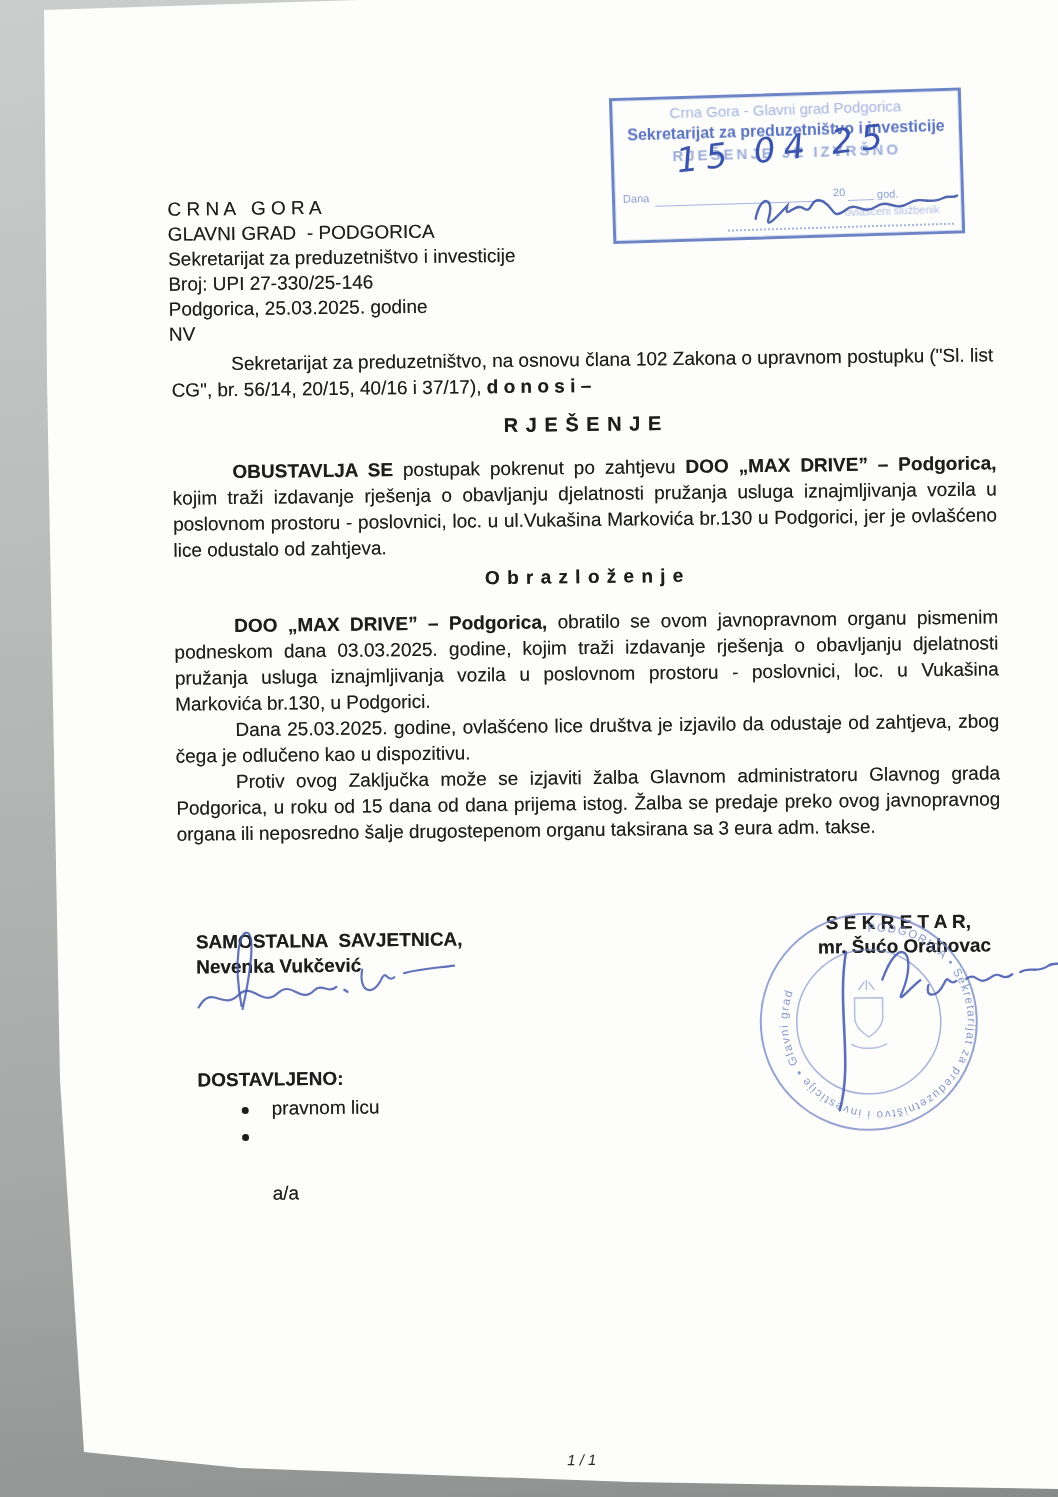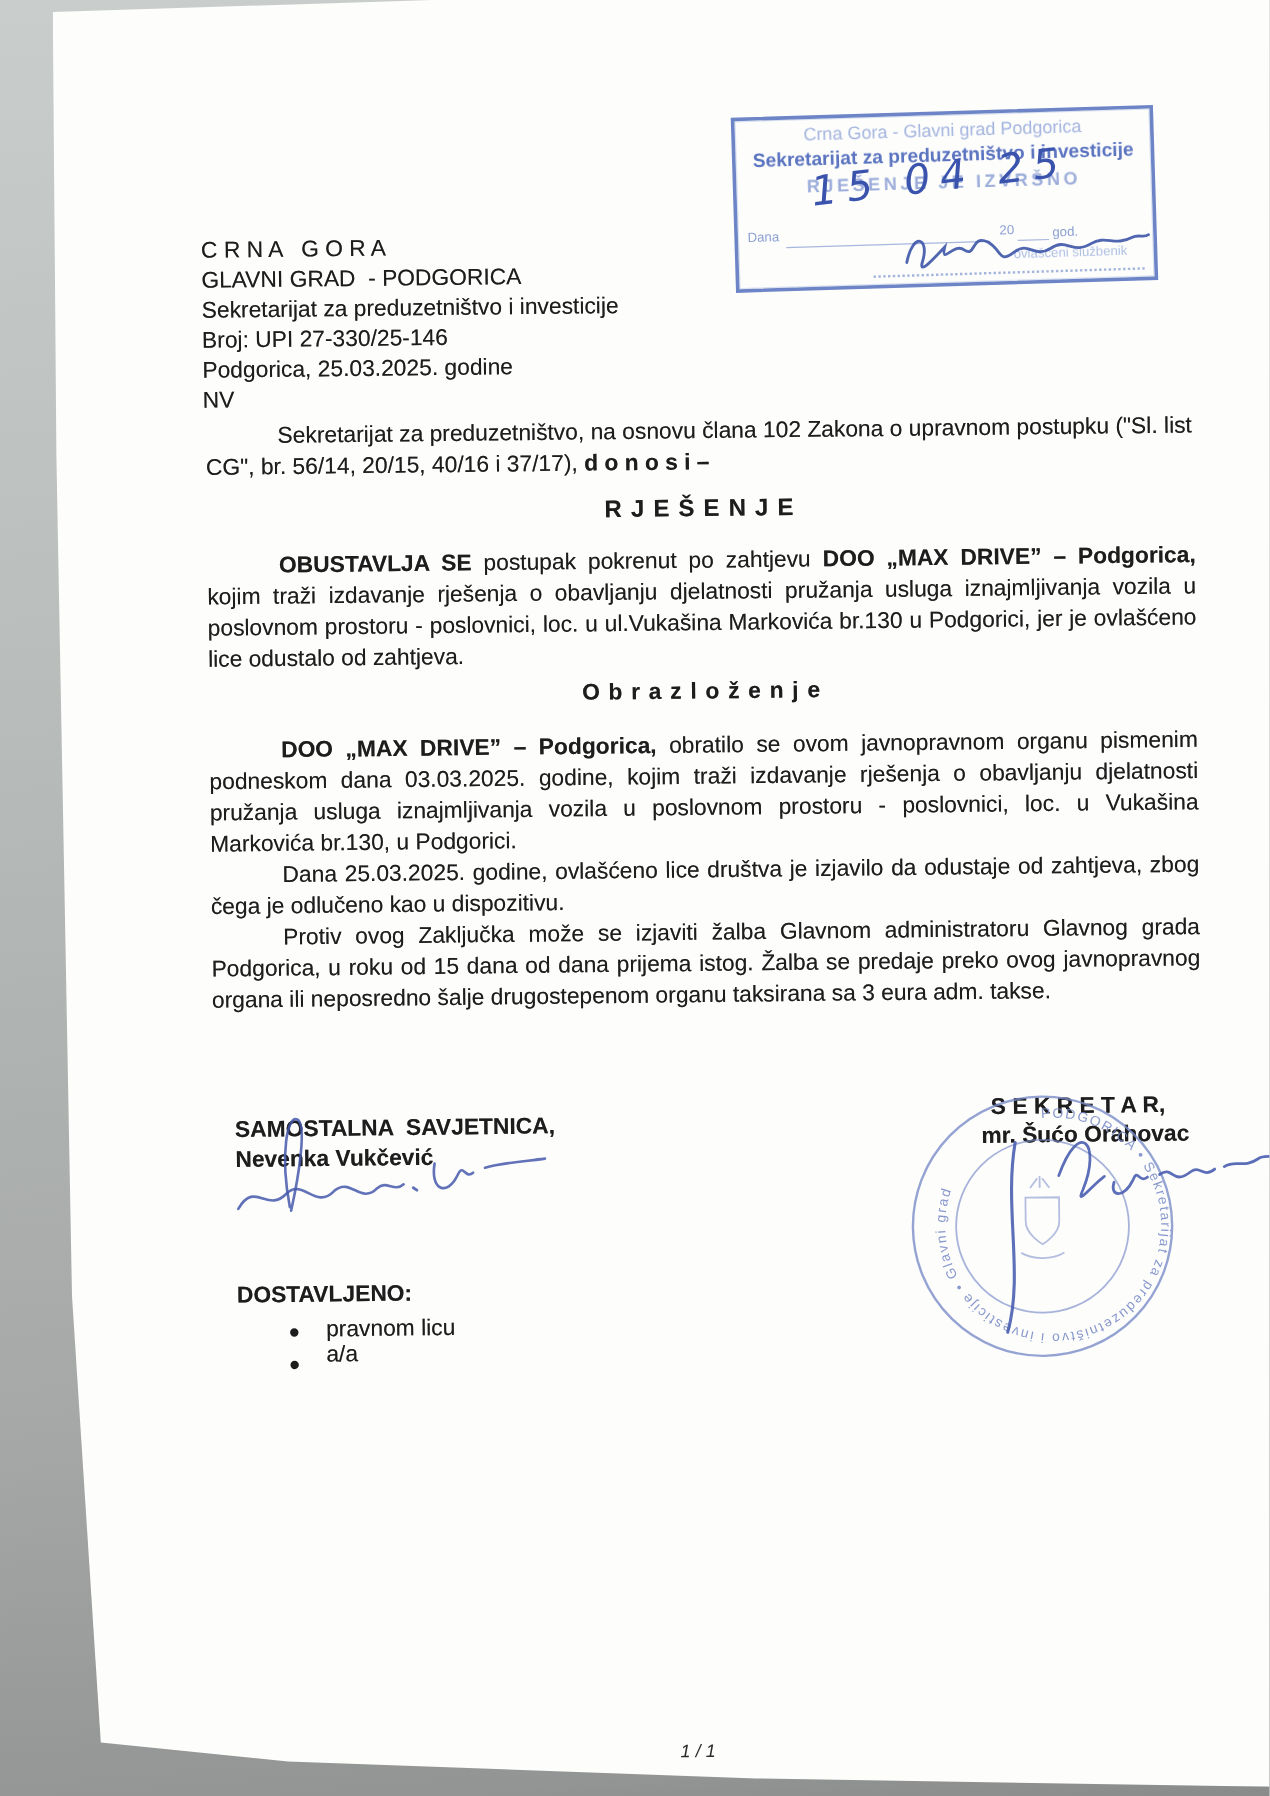--- a/index.html
+++ b/index.html
@@ -149,18 +149,18 @@
       <path d="M178,92 C174,104 186,106 194,90 C198,80 199,94 206,88"></path>
       <path d="M216,86 C228,78 226,96 242,84 C250,78 252,90 262,82"></path>
       <path d="M270,80 C280,74 286,82 298,74 C304,70 310,74 314,70"></path>
     </g>
   </svg>
 
   <div class="t dost-title scan-ink">DOSTAVLJENO:</div>
   <div class="bullet" style="left:232px;top:1104px;"></div>
   <div class="dost-item scan-ink" style="left:262px;top:1095px;">pravnom licu</div>
   <div class="bullet" style="left:232px;top:1131px;"></div>
-  <div class="dost-item scan-ink" style="left:262px;top:1116px;">a/a</div>
+  <div class="dost-item scan-ink" style="left:262px;top:1180px;">a/a</div>
 
   <div class="t pagenum">1 / 1</div>
 
 </div>
 </div>
 
 </body></html>

